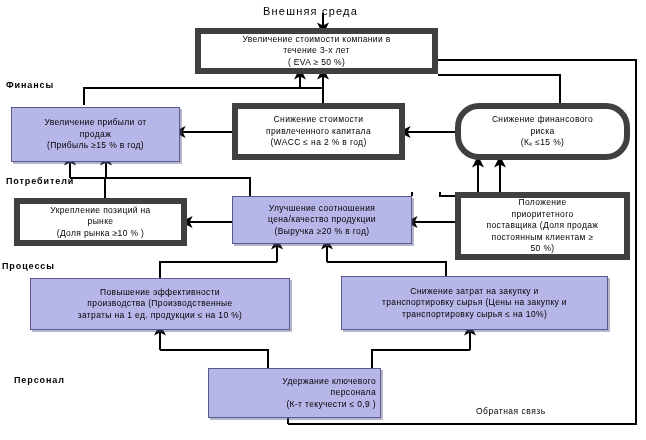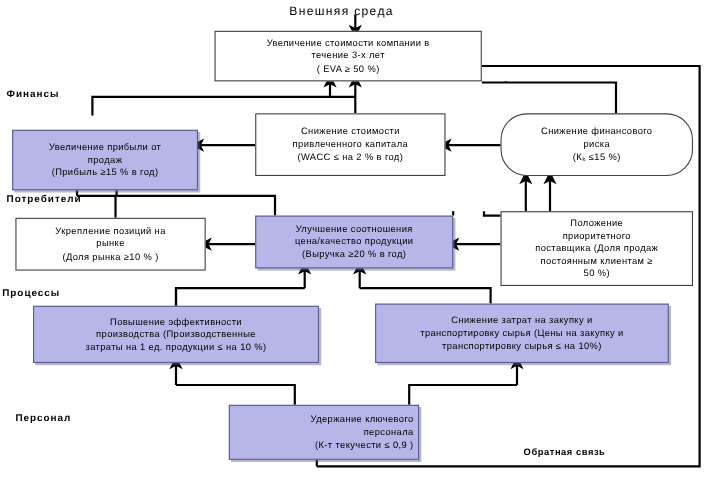--- a/index.html
+++ b/index.html
@@ -9,21 +9,21 @@
     font-family:"Liberation Sans", sans-serif;
     overflow:hidden;
     position:relative;
   }
   #canvas{position:absolute;left:0;top:0;width:646px;height:440px;}
   svg.wires{position:absolute;left:0;top:0;width:646px;height:440px;pointer-events:none;}
 
   .node{
     position:absolute;
     box-sizing:border-box;
-    border:1px solid #404040;
+    border:6px solid #404040;
     display:flex;align-items:center;justify-content:center;
     text-align:center;
     font-size:8.5px;
     line-height:11.5px;
     letter-spacing:.35px;
     color:#000000;
     padding:2px 4px;
   }
   .node.white{background:#ffffff;}
   .node.purple{
@@ -108,37 +108,37 @@
       <path d="M268,368 L268,350 L160,350"></path>
       <line x1="160" y1="350" x2="160" y2="330" marker-end="url(#ah)"></line>
 
       <path d="M372,368 L372,350 L470,350"></path>
       <line x1="470" y1="350" x2="470" y2="330" marker-end="url(#ah)"></line>
     </g>
   </svg>
 
   <div class="freelabel env" style="left:263px;top:5px;">Внешняя среда</div>
 
-  <div class="freelabel" style="left:476px;top:406px;font-weight:bold;">Обратная связь</div>
+  <div class="freelabel" style="left:476px;top:406px;">Обратная связь</div>
 
   <div class="perspective" style="left:6px;top:80px;">Финансы</div>
 
   <div class="perspective" style="left:6px;top:176px;">Потребители</div>
 
   <div class="perspective" style="left:2px;top:261px;">Процессы</div>
 
   <div class="perspective" style="left:14px;top:375px;">Персонал</div>
 
   <div class="node white" style="left:195px;top:28px;width:243px;height:46px;">
     <span class="txt">Увеличение стоимости компании в
 течение 3-х лет
 ( EVA ≥ 50 %)</span>
   </div>
 
-  <div class="node purple" style="left:11px;top:118px;width:169px;height:55px;">
+  <div class="node purple" style="left:11px;top:107px;width:169px;height:55px;">
     <span class="txt">Увеличение прибыли от
 продаж
 (Прибыль ≥15 % в год)</span>
   </div>
 
   <div class="node white" style="left:232px;top:103px;width:173px;height:57px;">
     <span class="txt">Снижение стоимости
 привлеченного капитала
 (WACC ≤ на 2 % в год)</span>
   </div>

